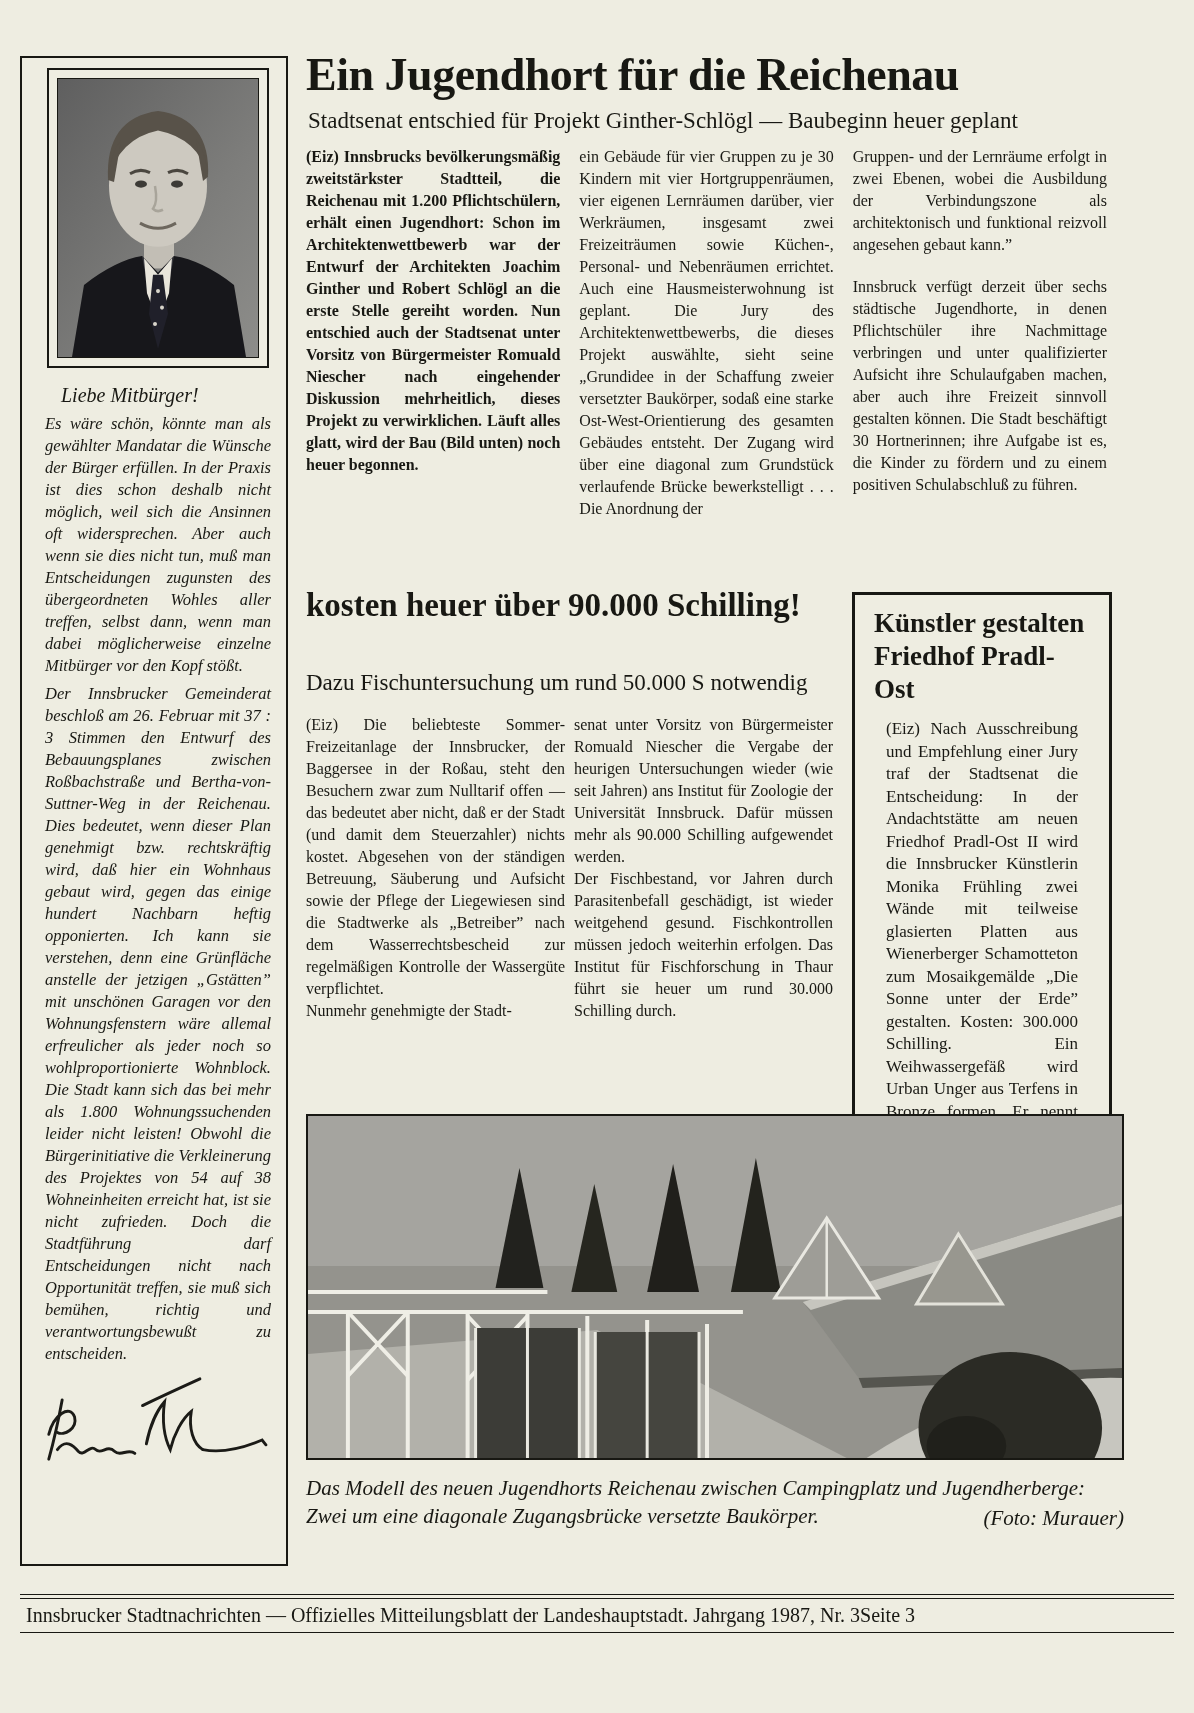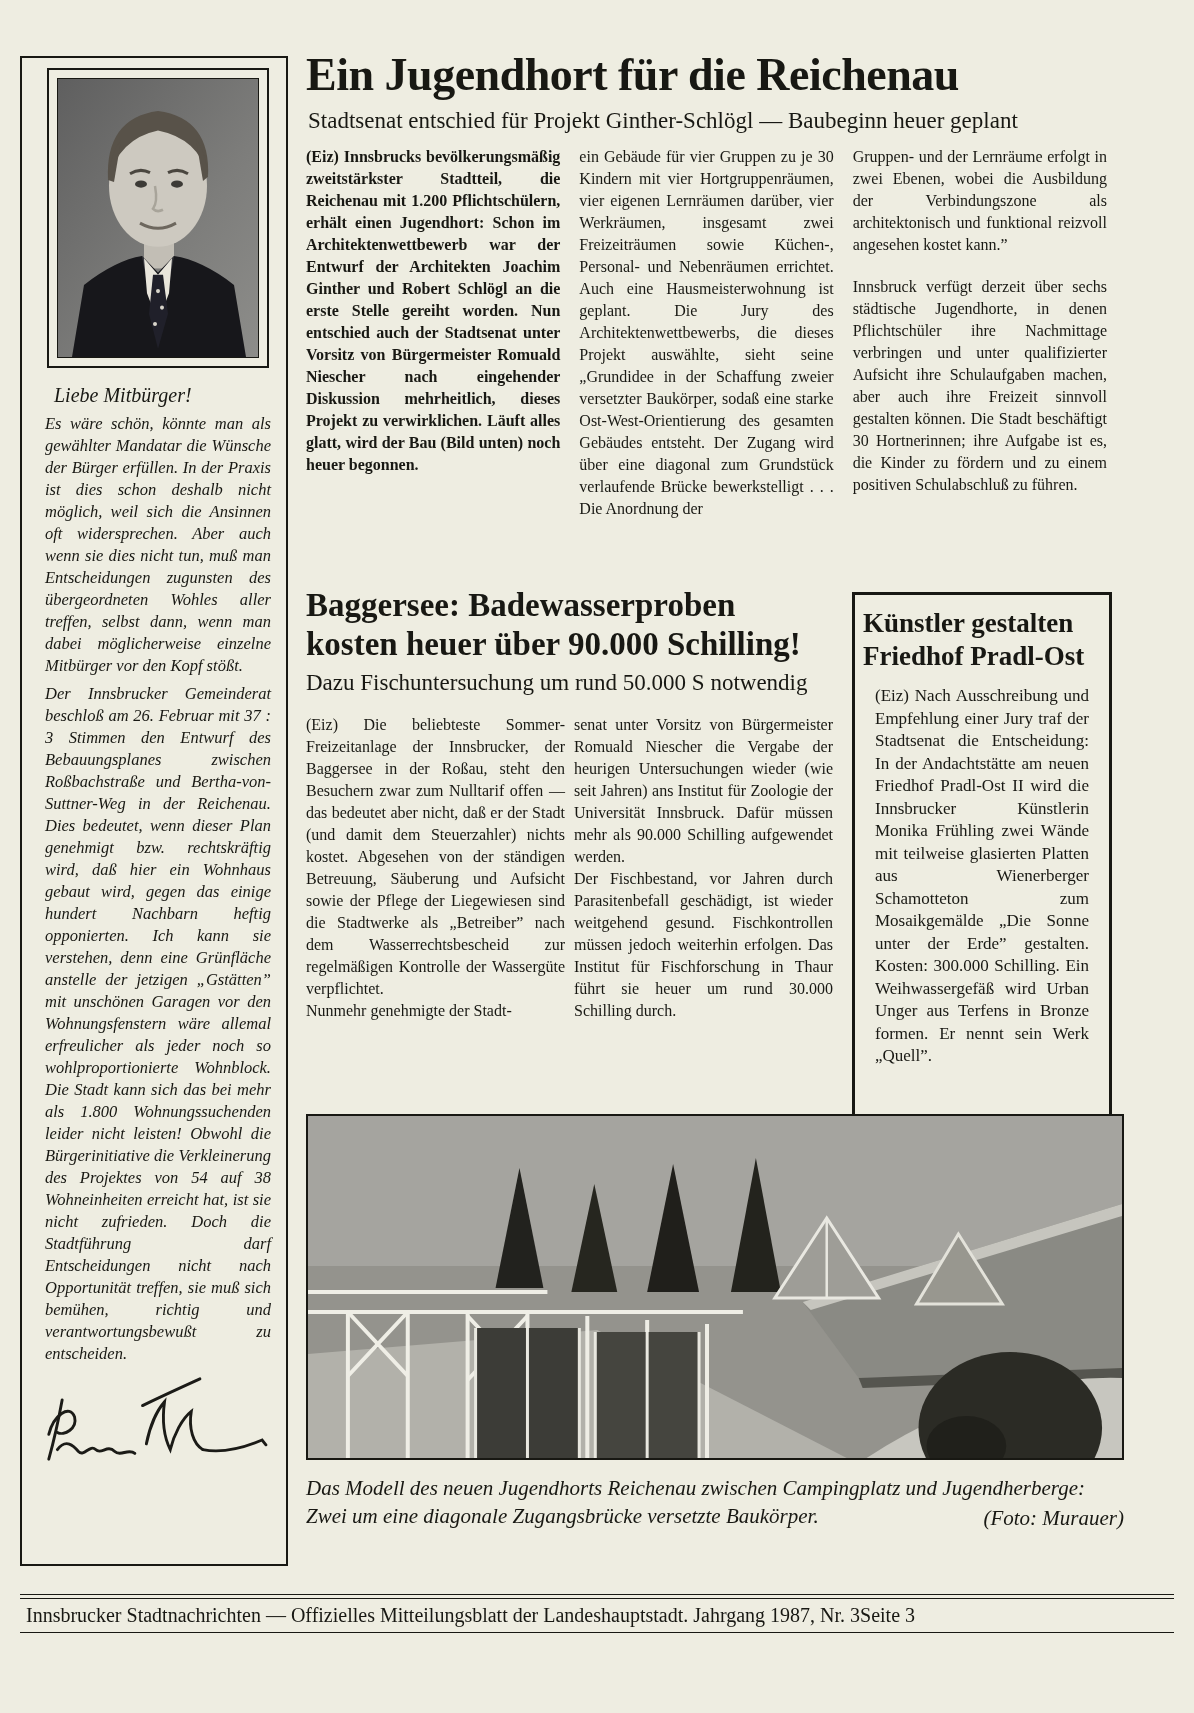--- a/index.html
+++ b/index.html
@@ -6,21 +6,21 @@
   .page{position:relative;width:1194px;height:1713px;background:#eeede1;
         font-family:"Liberation Serif", serif;color:#181813;overflow:hidden;}
 
   
   .sidebar{position:absolute;left:20px;top:56px;width:268px;height:1510px;
            border:2px solid #181813;box-sizing:border-box;padding:10px 15px 0 23px;}
   .portrait-frame{width:222px;height:300px;margin:0 auto;border:2px solid #181813;
                   padding:8px;box-sizing:border-box;background:#eeede1;}
   .portrait-inner{width:100%;height:100%;border:1px solid #181813;box-sizing:border-box;overflow:hidden;}
   .portrait-inner svg{display:block;width:100%;height:100%;}
-  .greeting{margin:16px 9px 6px;font-style:italic;font-weight:normal;font-size:20px;}
+  .greeting{margin:16px 16px 6px;font-style:italic;font-weight:normal;font-size:20px;}
   .sidebar p{font-style:italic;font-size:16.5px;line-height:22px;text-align:justify;margin:0;}
   .sidebar p + p{margin-top:6px;}
   .signature{margin:10px 0 0 -6px;}
 
   
   .title{position:absolute;left:306px;top:50px;width:820px;margin:0;
          font-size:46px;line-height:1.1;font-weight:bold;letter-spacing:-0.5px;}
   .subtitle{position:absolute;left:308px;top:108px;width:820px;margin:0;
             font-size:23px;font-weight:normal;}
 
@@ -33,21 +33,21 @@
 
   
   .bagg-head{position:absolute;left:306px;top:586px;width:545px;margin:0;
              font-size:33px;line-height:39px;font-weight:bold;}
   .bagg-sub{position:absolute;left:306px;top:670px;width:545px;margin:0;font-size:23px;}
   .bagg-cols{position:absolute;left:306px;top:714px;width:527px;height:362px;
              display:grid;grid-template-columns:1fr 1fr;column-gap:19px;overflow:hidden;gap:9px;}
 
   
   .kbox{position:absolute;left:852px;top:592px;width:260px;height:648px;
-        border:3px solid #181813;box-sizing:border-box;padding:12px 8px;overflow:hidden;}
+        border:3px solid #181813;box-sizing:border-box;padding:12px 19px;overflow:hidden;}
   .kbox h3{margin:0 0 12px;font-size:27px;line-height:33px;font-weight:bold;}
   .kbox p{font-size:17px;line-height:22.5px;text-align:justify;margin:12px;}
 
   
   .photo{position:absolute;left:306px;top:1114px;width:818px;height:346px;
          border:2px solid #181813;box-sizing:border-box;background:#a6a5a0;}
   .photo svg{display:block;width:100%;height:100%;}
   .caption{position:absolute;left:306px;top:1474px;width:818px;min-height:58px;
            font-style:italic;font-size:21px;line-height:28px;}
   .credit{position:absolute;right:0;bottom:0;font-style:italic;}
@@ -121,27 +121,26 @@
   <h2 class="subtitle">Stadtsenat entschied für Projekt Ginther-Schlögl — Baubeginn heuer geplant</h2>
 
   <div class="main-cols">
     <div class="body-col">
       <p class="lead">(Eiz) Innsbrucks bevölkerungsmäßig zweitstärkster Stadtteil, die Reichenau mit 1.200 Pflichtschülern, erhält einen Jugendhort: Schon im Architektenwettbewerb war der Entwurf der Architekten Joachim Ginther und Robert Schlögl an die erste Stelle gereiht worden. Nun entschied auch der Stadtsenat unter Vorsitz von Bürgermeister Romuald Niescher nach eingehender Diskussion mehrheitlich, dieses Projekt zu verwirklichen. Läuft alles glatt, wird der Bau (Bild unten) noch heuer begonnen.</p>
     </div>
     <div class="body-col">
       <p>ein Gebäude für vier Gruppen zu je 30 Kindern mit vier Hortgruppenräumen, vier eigenen Lernräumen darüber, vier Werkräumen, insgesamt zwei Freizeiträumen sowie Küchen-, Personal- und Nebenräumen errichtet. Auch eine Hausmeisterwohnung ist geplant. Die Jury des Architektenwettbewerbs, die dieses Projekt auswählte, sieht seine „Grundidee in der Schaffung zweier versetzter Baukörper, sodaß eine starke Ost-West-Orientierung des gesamten Gebäudes entsteht. Der Zugang wird über eine diagonal zum Grundstück verlaufende Brücke bewerkstelligt . . . Die Anordnung der</p>
     </div>
     <div class="body-col">
-      <p>Gruppen- und der Lernräume erfolgt in zwei Ebenen, wobei die Ausbildung der Verbindungszone als architektonisch und funktional reizvoll angesehen kostet kann.”</p>
+      <p>Gruppen- und der Lernräume erfolgt in zwei Ebenen, wobei die Ausbildung der Verbindungszone als architektonisch und funktional reizvoll angesehen gebaut kann.”</p>
       <p class="gap-top">Innsbruck verfügt derzeit über sechs städtische Jugendhorte, in denen Pflichtschüler ihre Nachmittage verbringen und unter qualifizierter Aufsicht ihre Schulaufgaben machen, aber auch ihre Freizeit sinnvoll gestalten können. Die Stadt beschäftigt 30 Hortnerinnen; ihre Aufgabe ist es, die Kinder zu fördern und zu einem positiven Schulabschluß zu führen.</p>
     </div>
   </div>
 
   <h2 class="bagg-head">
-    <div>Baggersee: Badewasserproben</div>
     <div>kosten heuer über 90.000 Schilling!</div>
   </h2>
   <h3 class="bagg-sub" style="margin:0;font-weight:normal;">Dazu Fischuntersuchung um rund 50.000 S notwendig</h3>
 
   <div class="bagg-cols">
     <div class="body-col">
       <p>(Eiz) Die beliebteste Sommer-Freizeitanlage der Innsbrucker, der Baggersee in der Roßau, steht den Besuchern zwar zum Nulltarif offen — das bedeutet aber nicht, daß er der Stadt (und damit dem Steuerzahler) nichts kostet. Abgesehen von der ständigen Betreuung, Säuberung und Aufsicht sowie der Pflege der Liegewiesen sind die Stadtwerke als „Betreiber” nach dem Wasserrechtsbescheid zur regelmäßigen Kontrolle der Wassergüte verpflichtet.</p>
       <p>Nunmehr genehmigte der Stadt-</p>
     </div>
     <div class="body-col">

